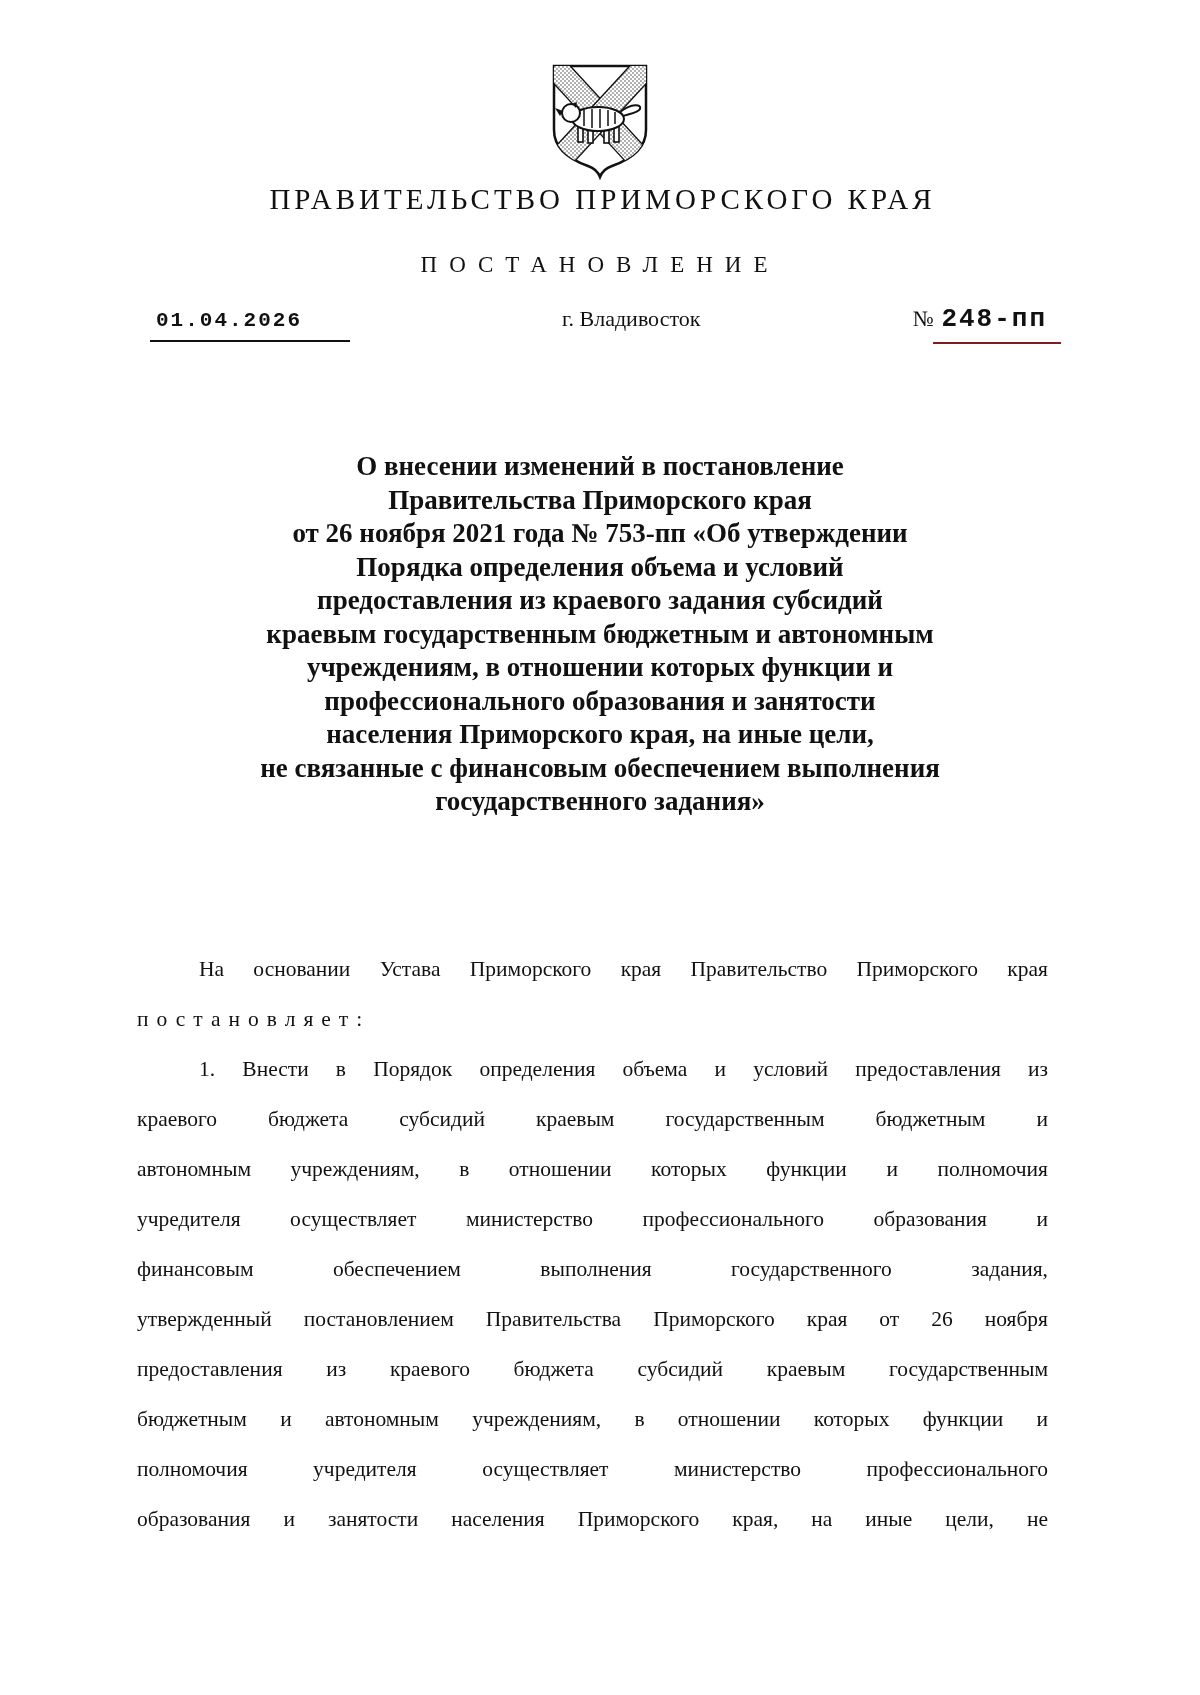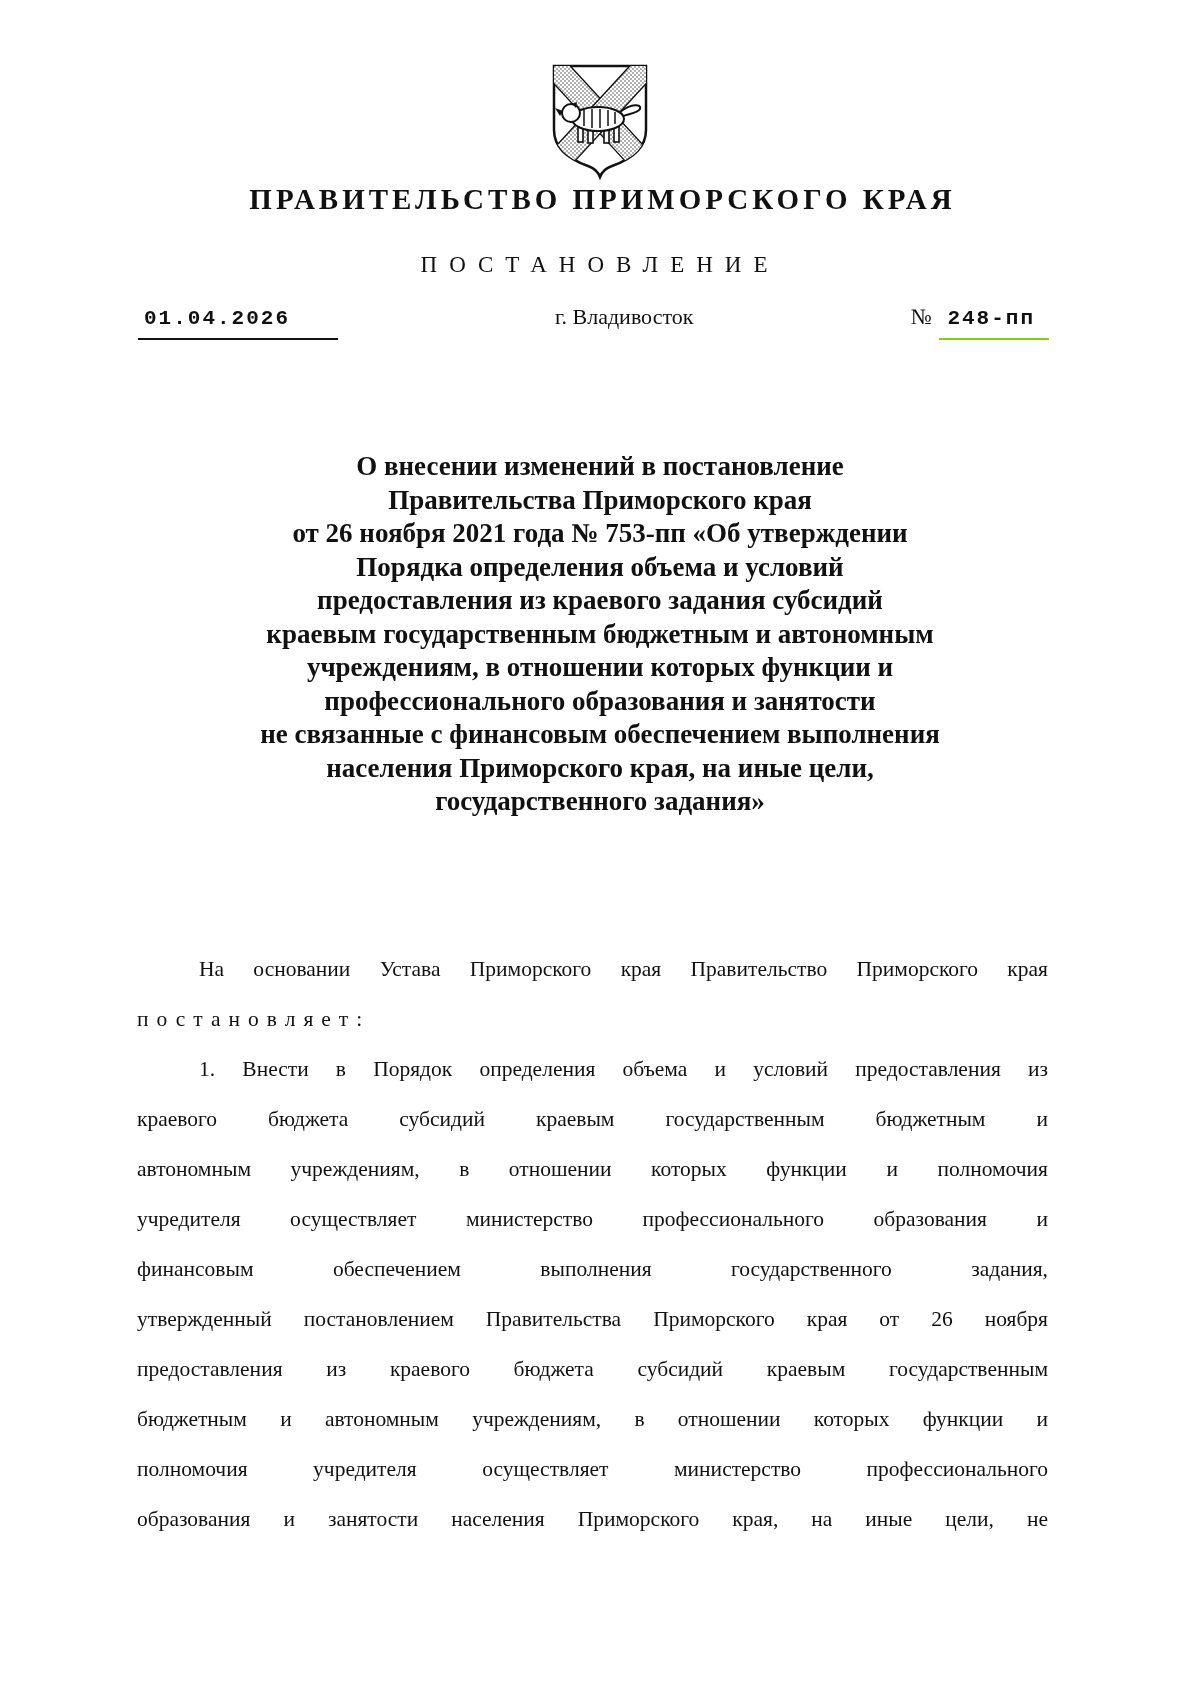--- a/index.html
+++ b/index.html
@@ -14,59 +14,59 @@
   }
   .emblem{
     position:absolute;
     top:62px;left:550px;
     width:100px;height:118px;
   }
   .org-name{
     position:absolute;
     top:183px;left:5px;right:0;
     text-align:center;
-    font-weight:700;
+    font-weight:400;
     font-size:29px;
     letter-spacing:4px;
     white-space:nowrap;
   }
   .doc-type{
     position:absolute;
     top:252px;left:0;right:0;
     text-align:center;
     font-size:23px;
     letter-spacing:12px;
     white-space:nowrap;
   }
   .meta-row{
     position:absolute;
-    top:304px;left:138px;width:911px;
+    top:304px;left:150px;width:911px;
     display:flex;
     justify-content:space-between;
     align-items:baseline;
     font-size:22px;
   }
   .meta-date{
     font-family:"Liberation Mono","DejaVu Sans Mono",monospace;
     font-weight:700;
     font-size:21px;
     letter-spacing:2px;
     border-bottom:2px solid #111;
     padding:0 48px 8px 6px;
   }
   .meta-place{ padding-bottom:8px; }
   .meta-number{ white-space:nowrap; }
   .meta-number-value{
     font-family:"Liberation Mono","DejaVu Sans Mono",monospace;
     font-weight:700;
-    font-size:21px;
+    font-size:26px;
     letter-spacing:2px;
-    border-bottom:2px solid #84cc16;
+    border-bottom:2px solid #7f1d1d;
     padding:0 14px 8px 8px;
-    margin-left:8px;
+    margin-left:0;
   }
   .doc-title{
     position:absolute;
     top:450px;left:150px;width:900px;
     text-align:center;
     font-weight:700;
     font-size:27px;
   }
   .doc-title .tline{
     line-height:33.5px;
@@ -140,22 +140,22 @@
 
   <div class="doc-title">
       <div class="tline">О внесении изменений в постановление</div>
       <div class="tline">Правительства Приморского края</div>
       <div class="tline">от 26 ноября 2021 года № 753-пп «Об утверждении</div>
       <div class="tline">Порядка определения объема и условий</div>
       <div class="tline">предоставления из краевого задания субсидий</div>
       <div class="tline">краевым государственным бюджетным и автономным</div>
       <div class="tline">учреждениям, в отношении которых функции и</div>
       <div class="tline">профессионального образования и занятости</div>
+      <div class="tline">населения Приморского края, на иные цели,</div>
       <div class="tline">не связанные с финансовым обеспечением выполнения</div>
-      <div class="tline">населения Приморского края, на иные цели,</div>
       <div class="tline">государственного задания»</div>
     </div>
 
   <div class="body-text">
     <div class="bline indent">На основании Устава Приморского края Правительство Приморского края</div>
     <div class="bline left-only">постановляет:</div>
     <div>
         <div class="bline indent">1. Внести в Порядок определения объема и условий предоставления из</div>
         <div class="bline">краевого бюджета субсидий краевым государственным бюджетным и</div>
         <div class="bline">автономным учреждениям, в отношении которых функции и полномочия</div>

